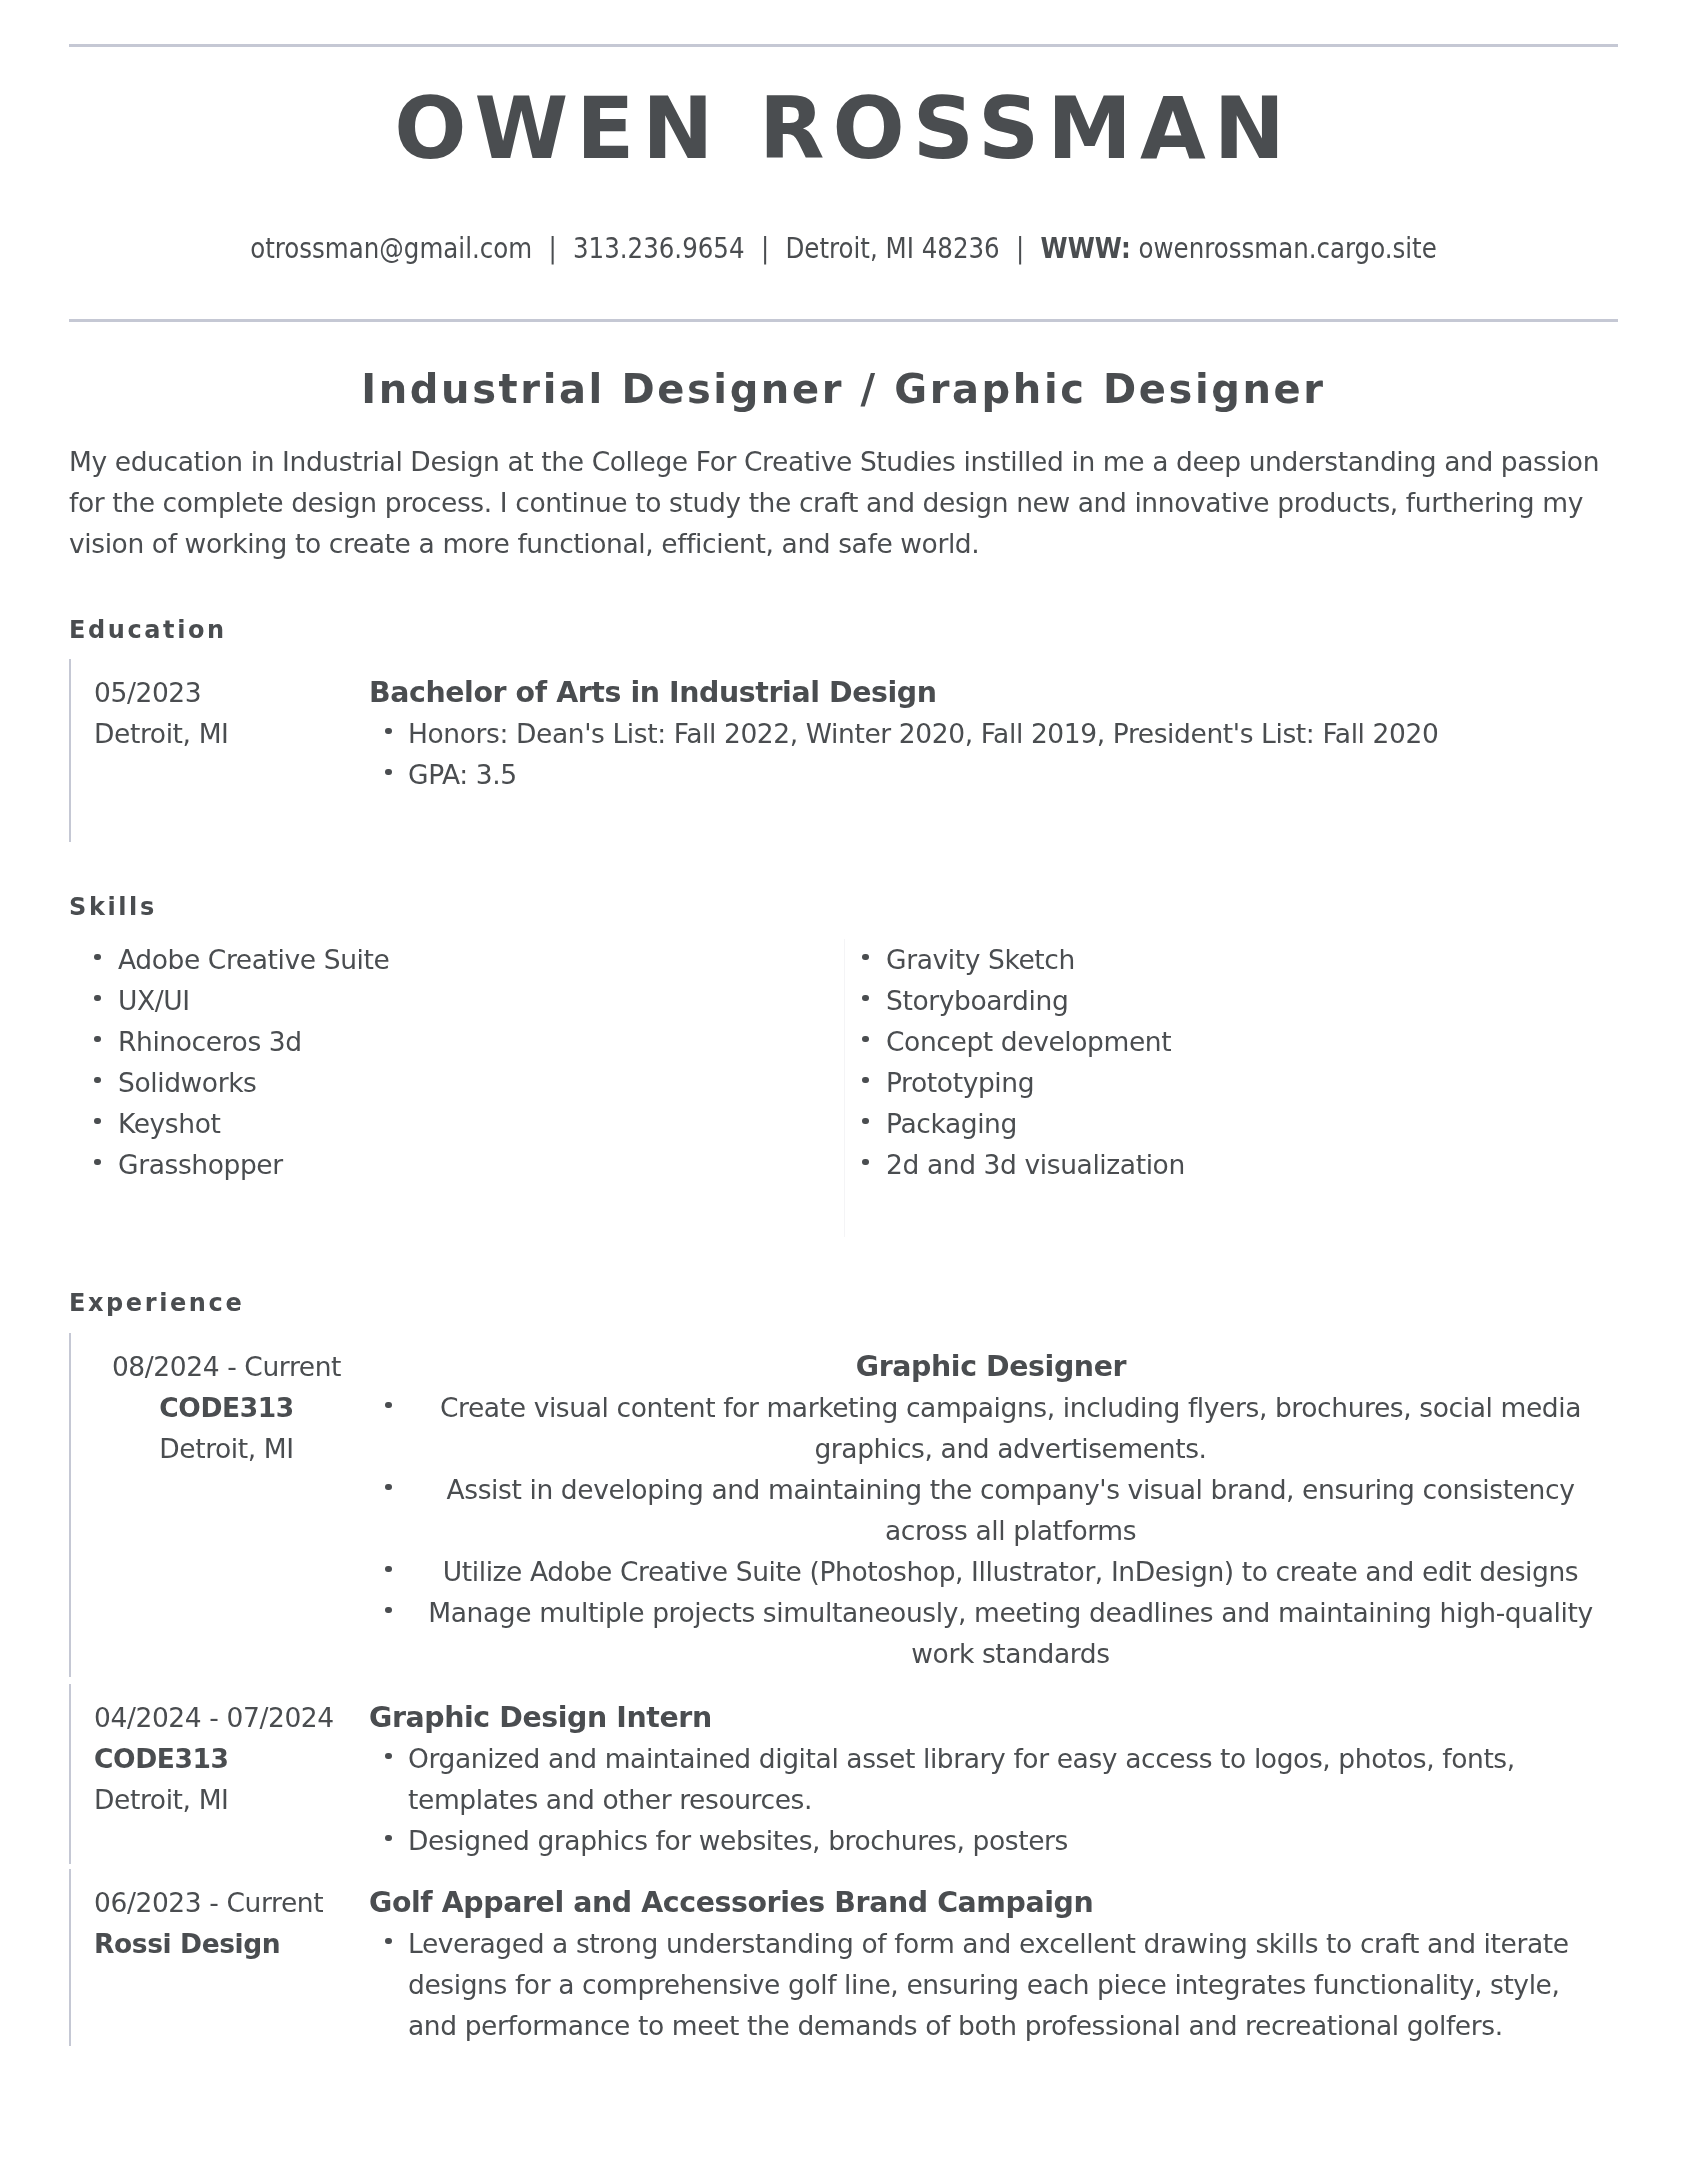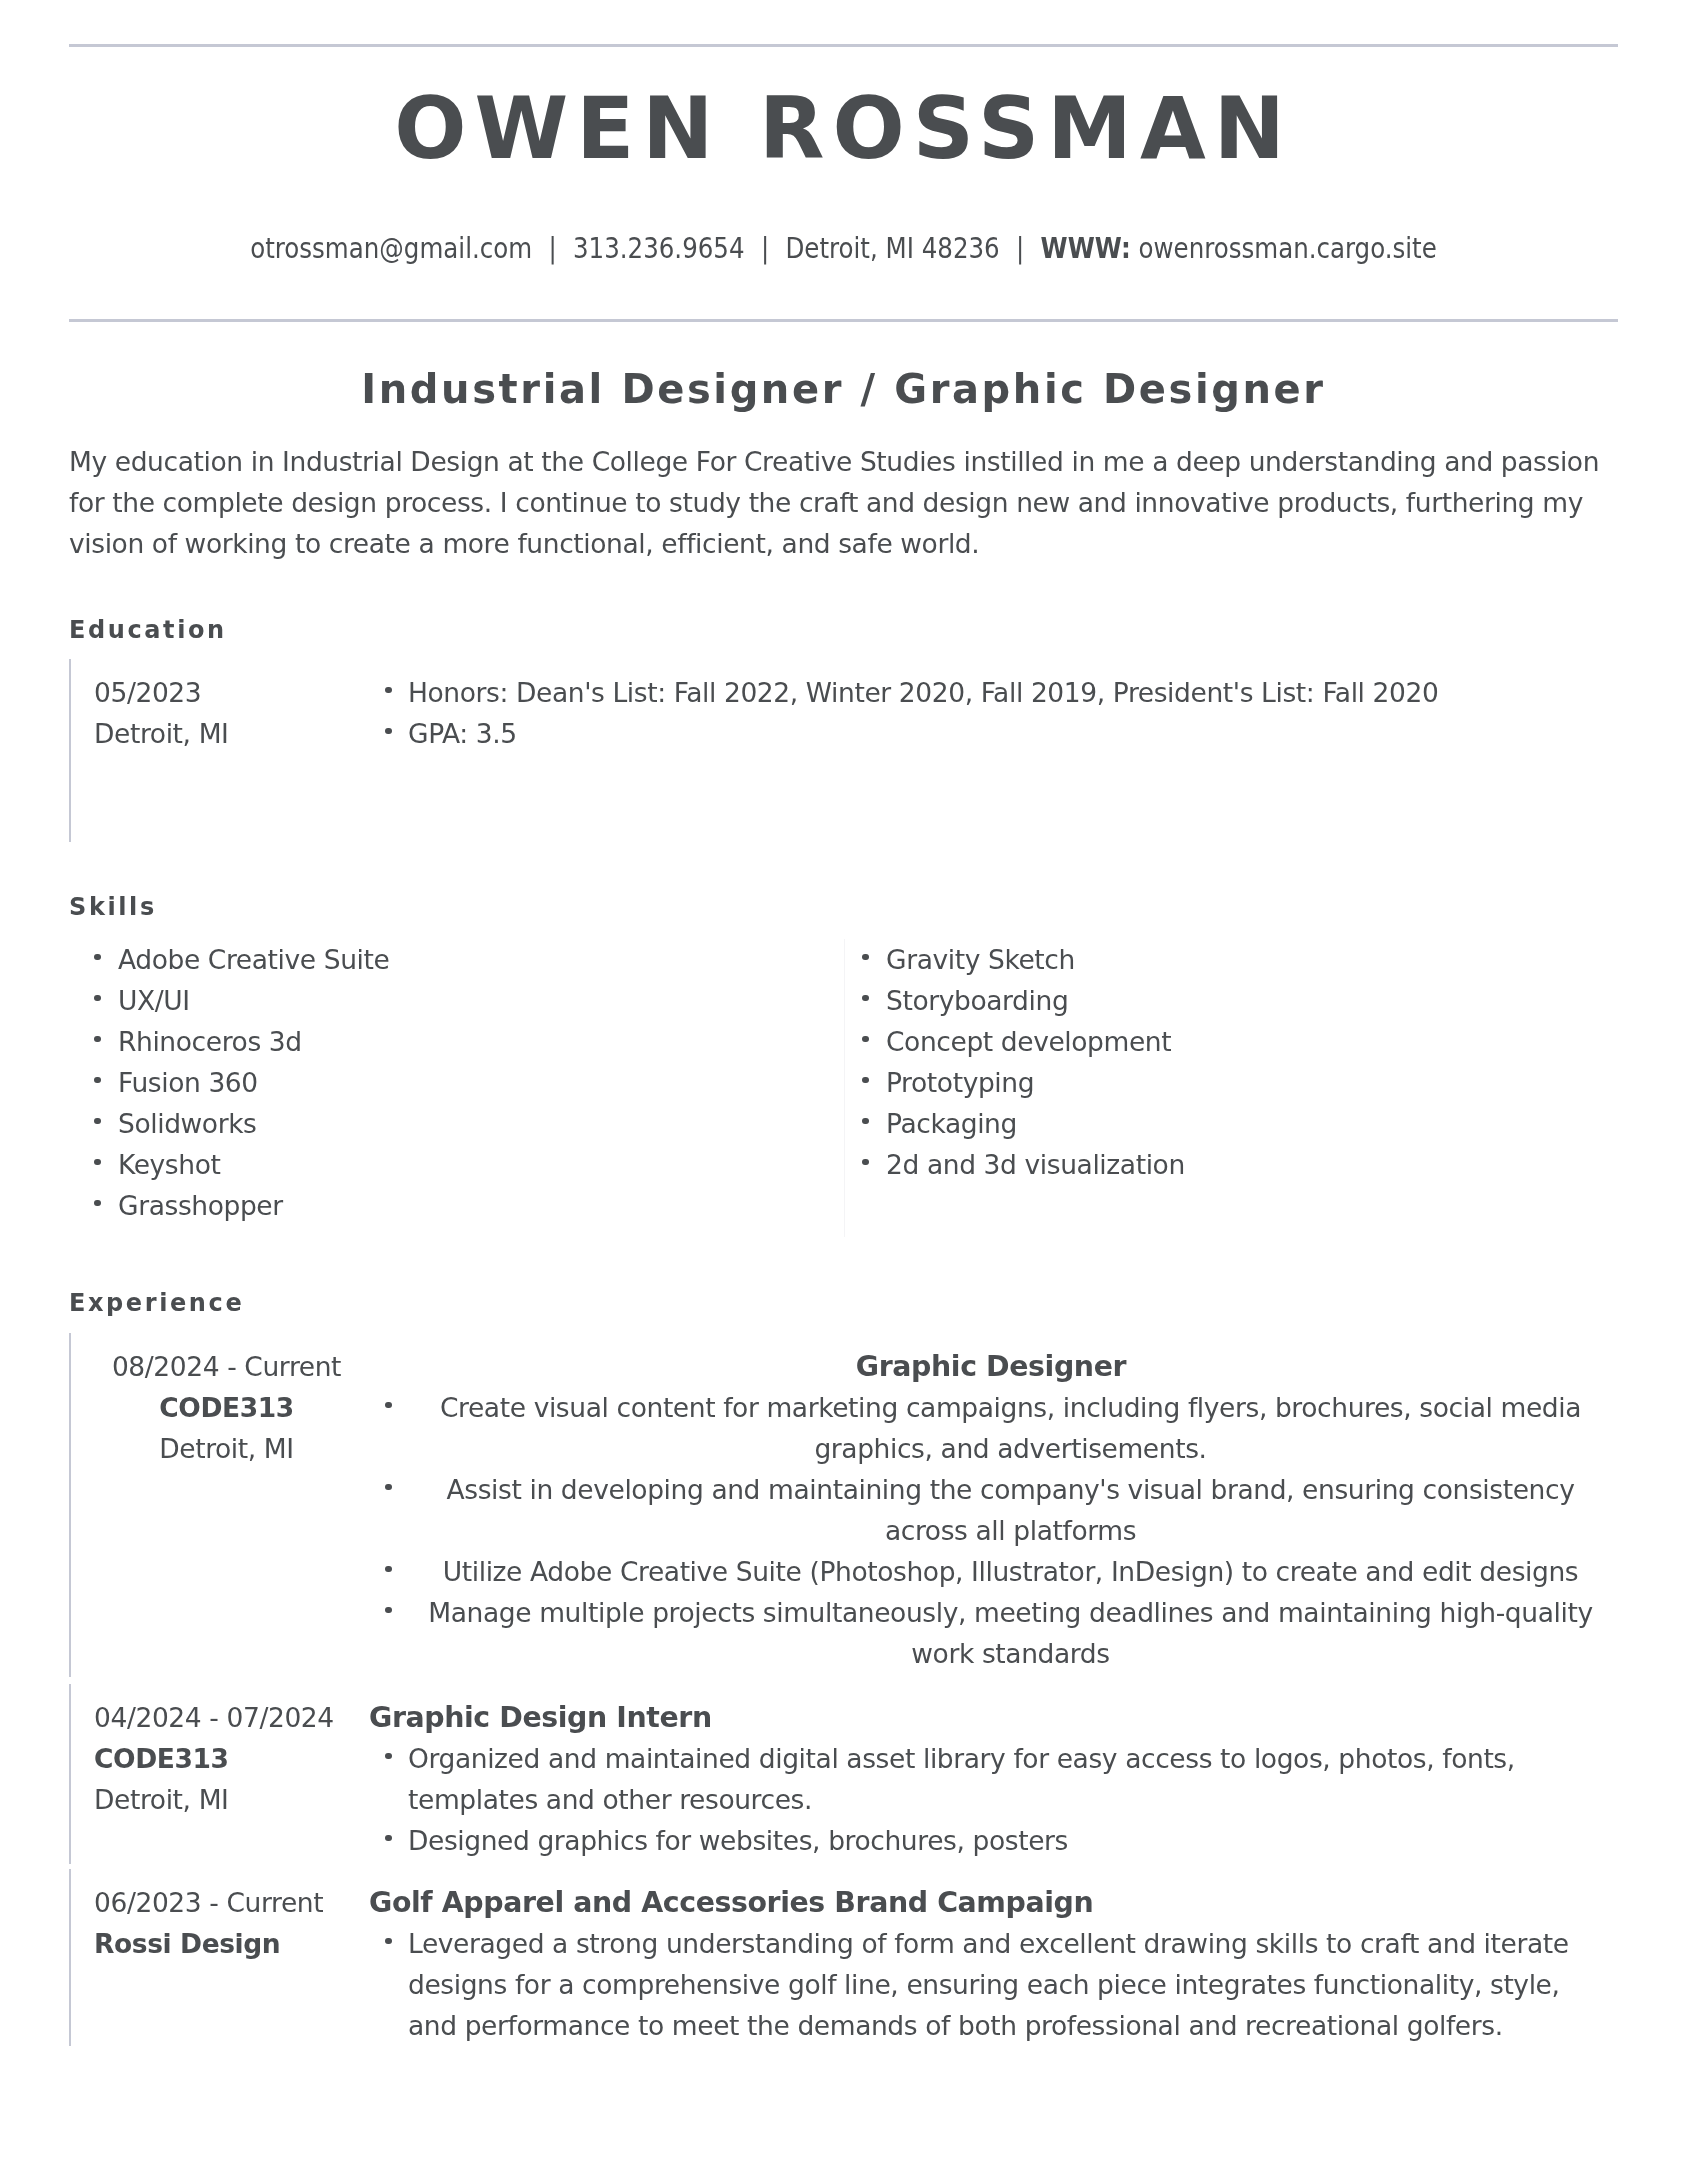--- a/index.html
+++ b/index.html
@@ -98,36 +98,36 @@
   <div class="summary">My education in Industrial Design at the College For Creative Studies instilled in me a deep understanding and passion for the complete design process. I continue to study the craft and design new and innovative products, furthering my vision of working to create a more functional, efficient, and safe world.</div>
 
   <div class="section-title" style="top:610px;">Education</div>
 
   <div class="entry" style="top:659px; height:183px;">
     <div class="meta">
       <div>05/2023</div>
       <div>Detroit, MI</div>
     </div>
     <div class="main">
+      <div class="role">Bachelor of Arts in Industrial Design</div>
       <ul class="bul">
         <li>Honors: Dean's List: Fall 2022, Winter 2020, Fall 2019, President's List: Fall 2020</li>
         <li>GPA: 3.5</li>
       </ul>
     </div>
   </div>
 
   <div class="section-title" style="top:887px;">Skills</div>
 
   <div class="skills">
     <div class="col left">
       <ul class="bul">
         <li>Adobe Creative Suite</li>
         <li>UX/UI</li>
         <li>Rhinoceros 3d</li>
-        <li>Fusion 360</li>
         <li>Solidworks</li>
         <li>Keyshot</li>
         <li>Grasshopper</li>
       </ul>
     </div>
     <div class="col right">
       <ul class="bul">
         <li>Gravity Sketch</li>
         <li>Storyboarding</li>
         <li>Concept development</li>

